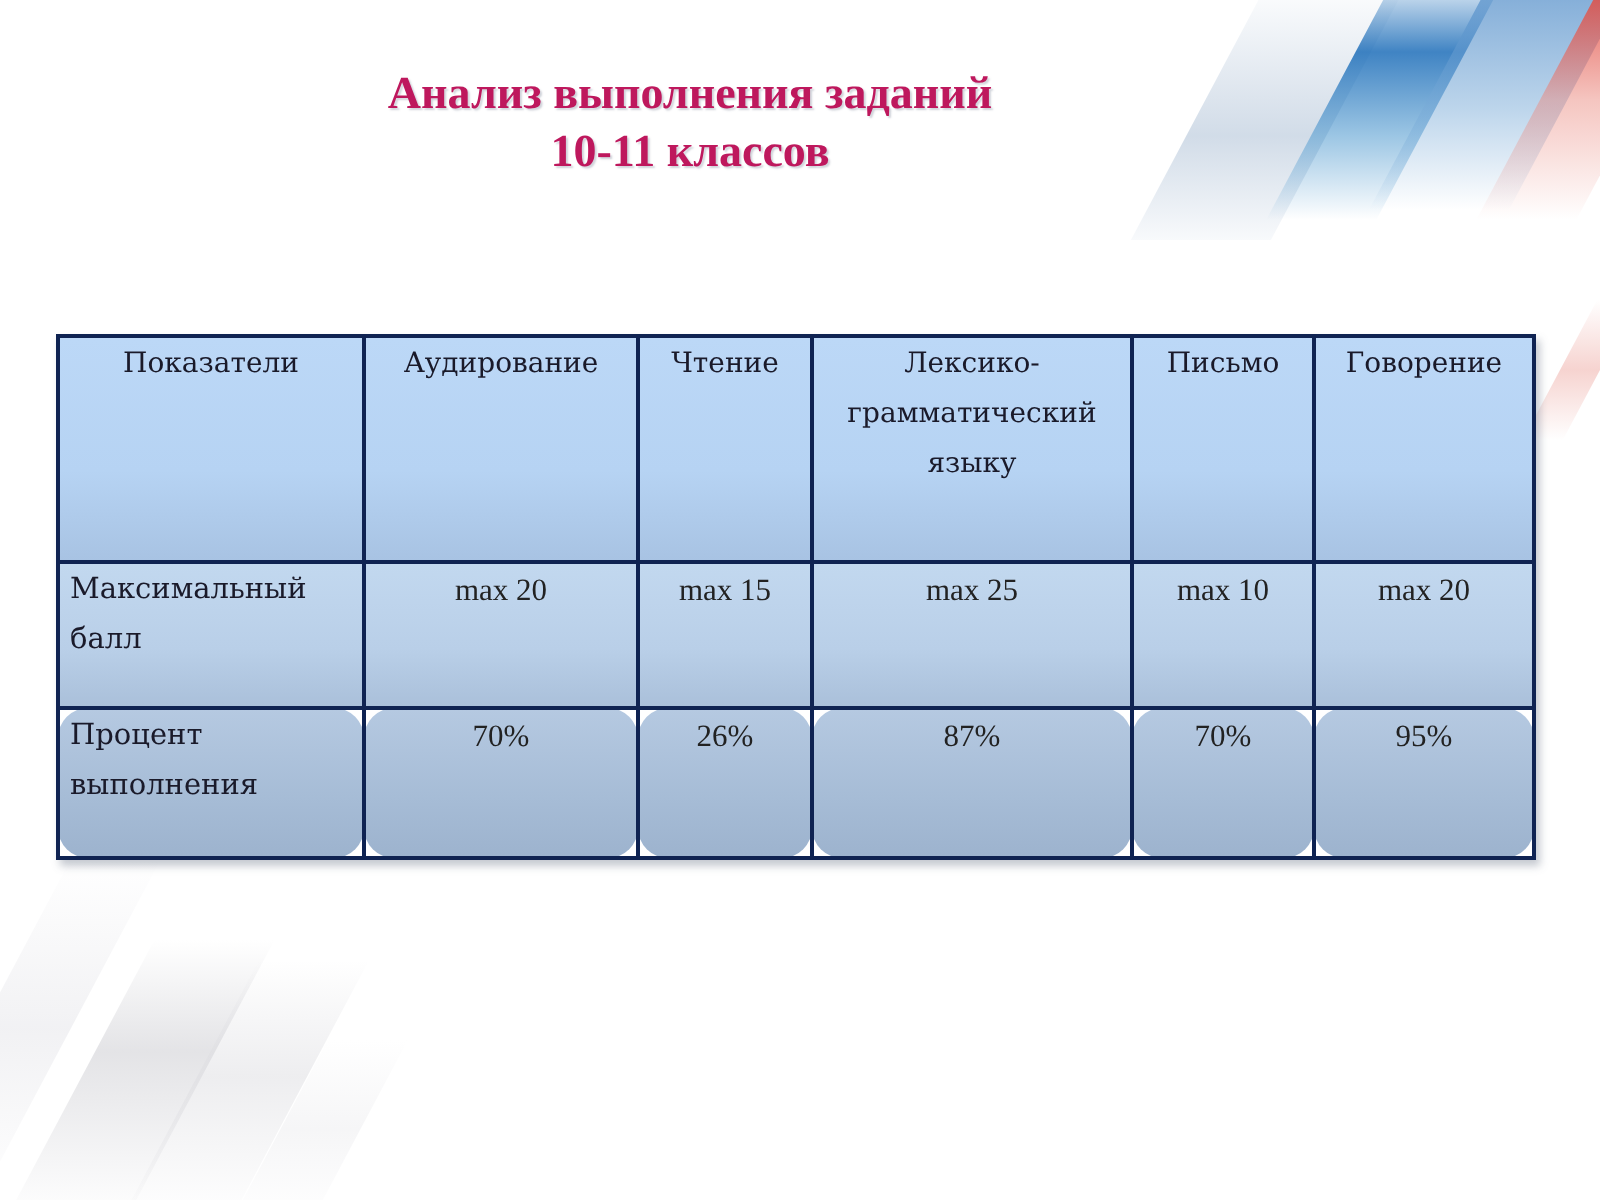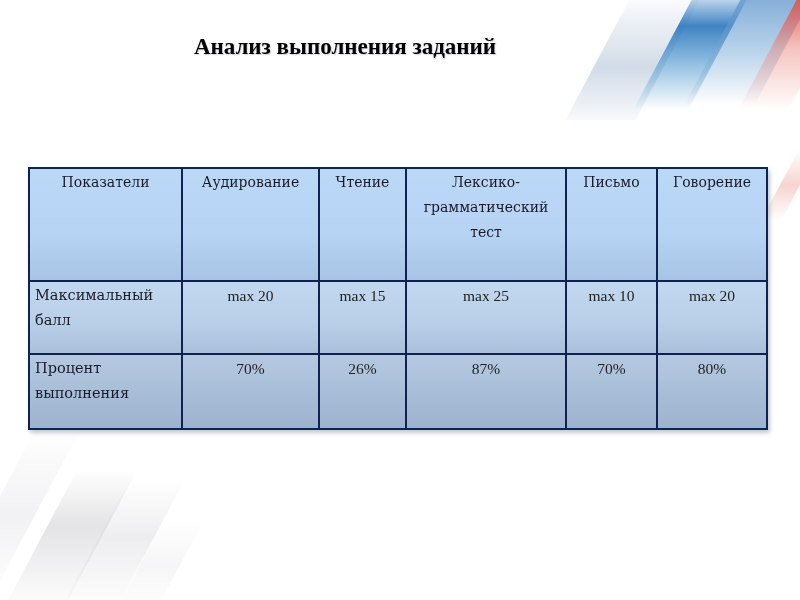--- a/index.html
+++ b/index.html
@@ -24,21 +24,21 @@
           background: linear-gradient(180deg, rgba(200,200,205,0.0) 0%, rgba(205,205,210,0.55) 40%, rgba(230,230,233,0.0) 100%); }
     .g2 { left: 95px; top: 480px; width: 55px; height: 130px;
           background: linear-gradient(180deg, rgba(215,215,220,0.0) 0%, rgba(220,220,224,0.5) 45%, rgba(240,240,242,0.0) 100%); }
     .g3 { left: -10px; top: 430px; width: 45px; height: 170px;
           background: linear-gradient(180deg, rgba(220,220,225,0.0) 0%, rgba(225,225,230,0.45) 50%, rgba(240,240,242,0.0) 100%); }
     .g4 { left: 140px; top: 520px; width: 40px; height: 90px;
           background: linear-gradient(180deg, rgba(230,230,233,0.0) 0%, rgba(232,232,235,0.4) 50%, rgba(245,245,246,0.0) 100%); }
 
     .title {
       position: absolute; left: 40px; top: 32px; width: 610px;
-      text-align: center; color: #000000;
+      text-align: center; color: #be185d;
       font-family: "Liberation Serif", "DejaVu Serif", serif;
       font-weight: bold; font-size: 23px; line-height: 29px;
       text-shadow: 1px 1px 1px rgba(120,130,150,0.35);
       margin: 0;
     }
     .title span { display: block; }
 
     .table-wrap {
       position: absolute; left: 28px; top: 167px;
       box-shadow: 2px 3px 4px rgba(90,100,120,0.35);
@@ -58,76 +58,77 @@
       text-align: center;
     }
     td.rowhead { text-align: left; font-size: 14.5px; margin-top: 43px; }
     tr.r-head td { height: 110px;
       background: linear-gradient(180deg, #bcd8f7 0%, #b6d3f3 60%, #a8c3e3 100%); }
     tr.r-max td { height: 70px;
       background: linear-gradient(180deg, #c2d8ef 0%, #b9cfe8 60%, #aac0da 100%); }
     tr.r-avg td { height: 37px;
       background: linear-gradient(180deg, #b2c8e2 0%, #a3bad7 100%); }
     tr.r-pct td { height: 72px;
-      background: linear-gradient(180deg, #b5c9e1 0%, #a6bcd6 60%, #9db3ce 100%); }
+      background: linear-gradient(180deg, #b5c9e1 0%, #a6bcd6 60%, #9db3ce 100%); border-radius: 15px; }
     td.num { font-family: "Liberation Serif", "DejaVu Serif", serif; font-size: 15.5px; color: #222; margin-top: 29px; }
   </style>
 </head>
 <body>
 
 <div class="deco" style="left:0;top:0;width:800px;height:600px;">
   <div class="stripe s1"></div>
   <div class="stripe s2"></div>
   <div class="stripe s3"></div>
   <div class="stripe s4"></div>
   <div class="stripe s5"></div>
   <div class="stripe g3"></div>
   <div class="stripe g1"></div>
   <div class="stripe g2"></div>
   <div class="stripe g4"></div>
 </div>
 
 <h1 class="title">
   <span>Анализ выполнения заданий</span>
+  <span>10-11 классов</span>
 </h1>
 
 <div class="table-wrap">
   <table>
     <colgroup>
       <col style="width:153px">
       <col style="width:137px">
       <col style="width:87px">
       <col style="width:160px">
       <col style="width:91px">
       <col style="width:110px">
     </colgroup>
     <tbody>
         <tr class="r-head">
       <td>Показатели</td>
       <td>Аудирование</td>
       <td>Чтение</td>
       <td>
         <span>Лексико-</span><br>
         <span>грамматический</span><br>
-        <span>тест</span>
+        <span>языку</span>
       </td>
       <td>Письмо</td>
       <td>Говорение</td>
     </tr>
     <tr class="r-max">
       <td class="rowhead">Максимальный балл</td>
       <td class="num">max 20</td>
       <td class="num">max 15</td>
       <td class="num">max 25</td>
       <td class="num">max 10</td>
       <td class="num">max 20</td>
     </tr>
     <tr class="r-pct">
       <td class="rowhead">Процент выполнения</td>
       <td class="num">70%</td>
       <td class="num">26%</td>
       <td class="num">87%</td>
       <td class="num">70%</td>
-      <td class="num">80%</td>
+      <td class="num">95%</td>
     </tr>
   </tbody>
     </table>
 </div>
 
 </body></html>

